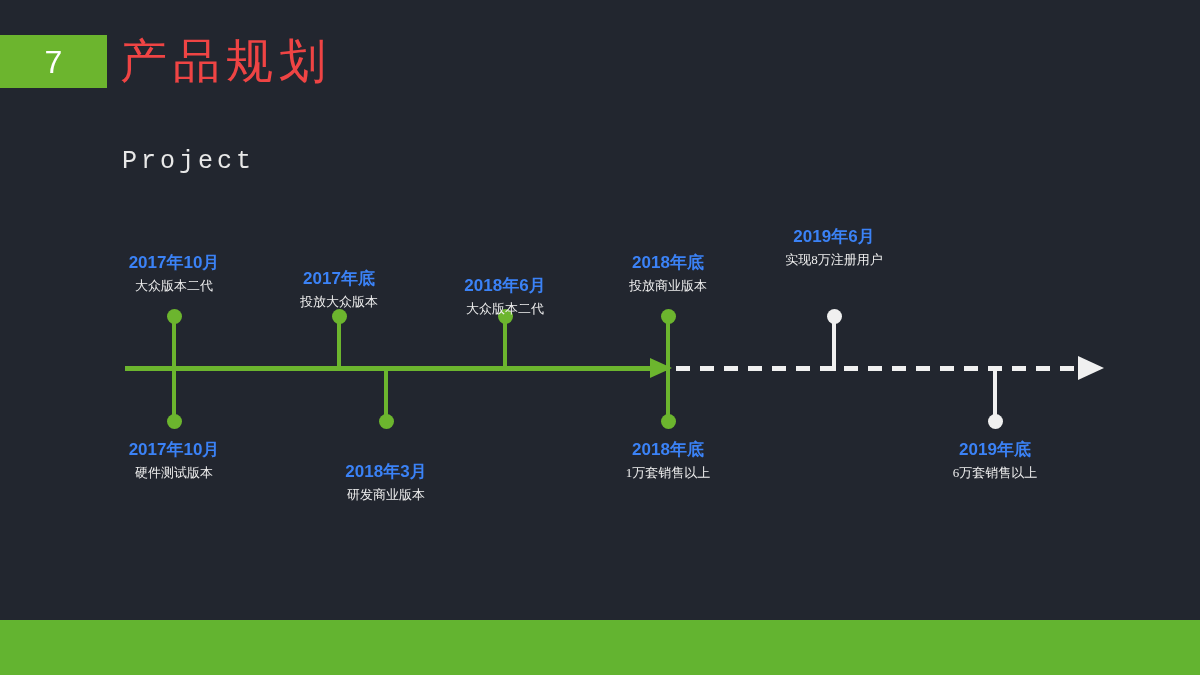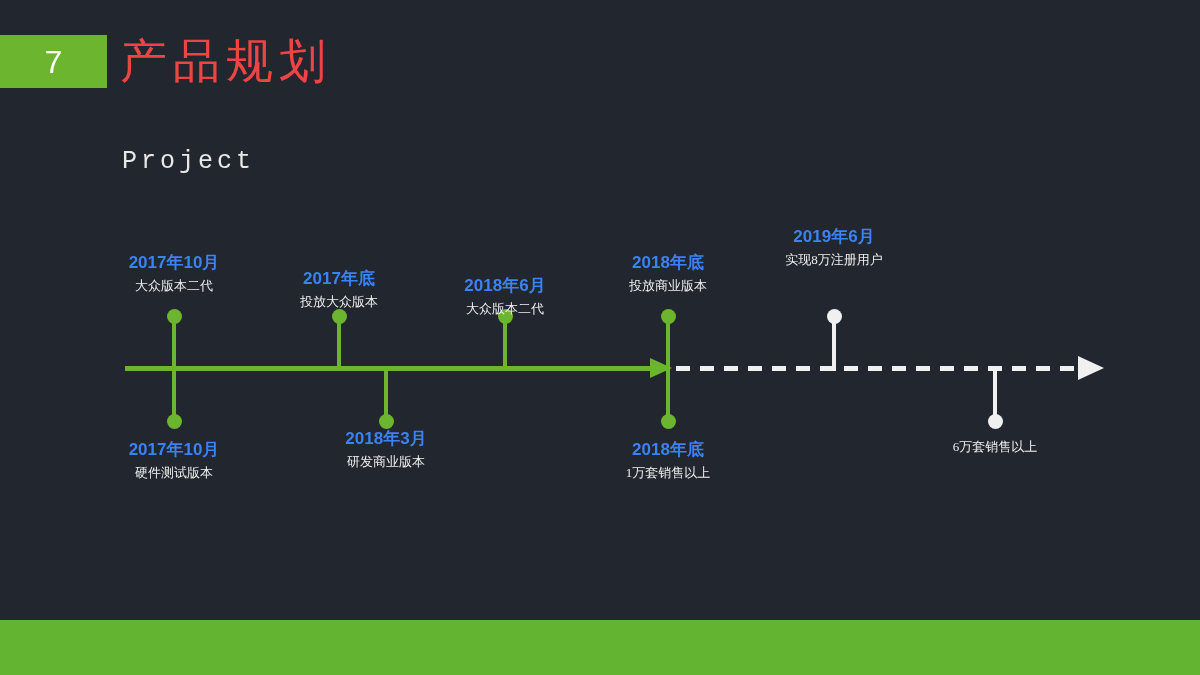--- a/index.html
+++ b/index.html
@@ -180,21 +180,21 @@
           <div class="desc">硬件测试版本</div>
         </div>
         <div class="stem green" style="left: 337px; top: 316px; height: 55px;"></div>
         <div class="dot green" style="left: 331.5px; top: 308.5px;"></div>
         <div class="label" style="left: 339px; top: 266px;">
           <div class="date">2017年底</div>
           <div class="desc">投放大众版本</div>
         </div>
         <div class="stem green" style="left: 384px; top: 366px; height: 55px;"></div>
         <div class="dot green" style="left: 378.5px; top: 413.5px;"></div>
-        <div class="label" style="left: 386px; top: 426px;">
+        <div class="label" style="left: 386px; top: 459px;">
           <div class="date">2018年3月</div>
           <div class="desc">研发商业版本</div>
         </div>
         <div class="stem green" style="left: 503px; top: 316px; height: 55px;"></div>
         <div class="dot green" style="left: 497.5px; top: 308.5px;"></div>
         <div class="label" style="left: 505px; top: 249.5px; margin-top: 23px;">
           <div class="date">2018年6月</div>
           <div class="desc">大众版本二代</div>
         </div>
         <div class="stem green" style="left: 666px; top: 316px; height: 55px;"></div>
@@ -211,20 +211,21 @@
         </div>
         <div class="stem white" style="left: 832px; top: 316px; height: 55px;"></div>
         <div class="dot white" style="left: 826.5px; top: 308.5px;"></div>
         <div class="label" style="left: 834px; top: 223.5px;">
           <div class="date">2019年6月</div>
           <div class="desc">实现8万注册用户</div>
         </div>
         <div class="stem white" style="left: 993px; top: 366px; height: 55px;"></div>
         <div class="dot white" style="left: 987.5px; top: 413.5px;"></div>
         <div class="label" style="left: 995px; top: 436.5px;">
+          <div class="date">2019年底</div>
           <div class="desc">6万套销售以上</div>
         </div>
       </div>
   </div>
 
   <div class="footer">
     
     
     
   </div>

